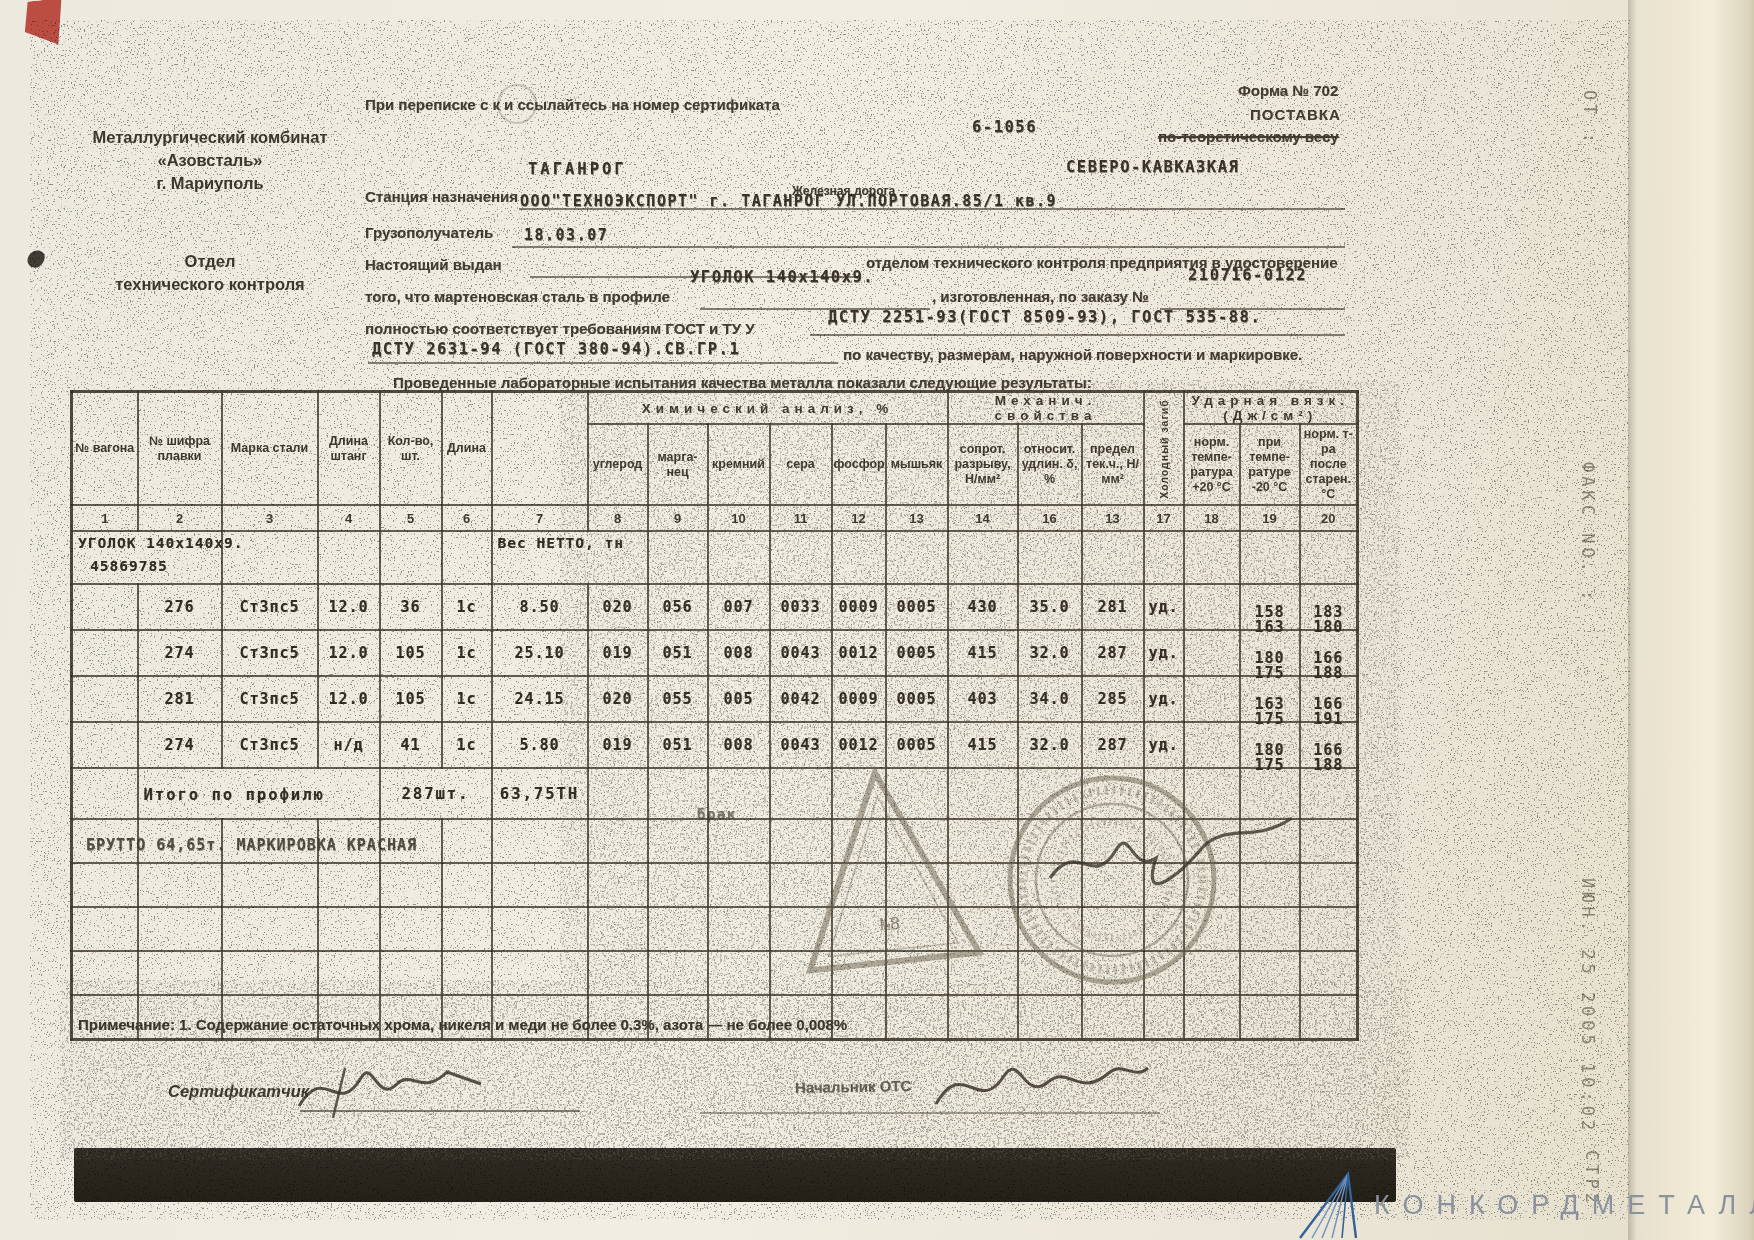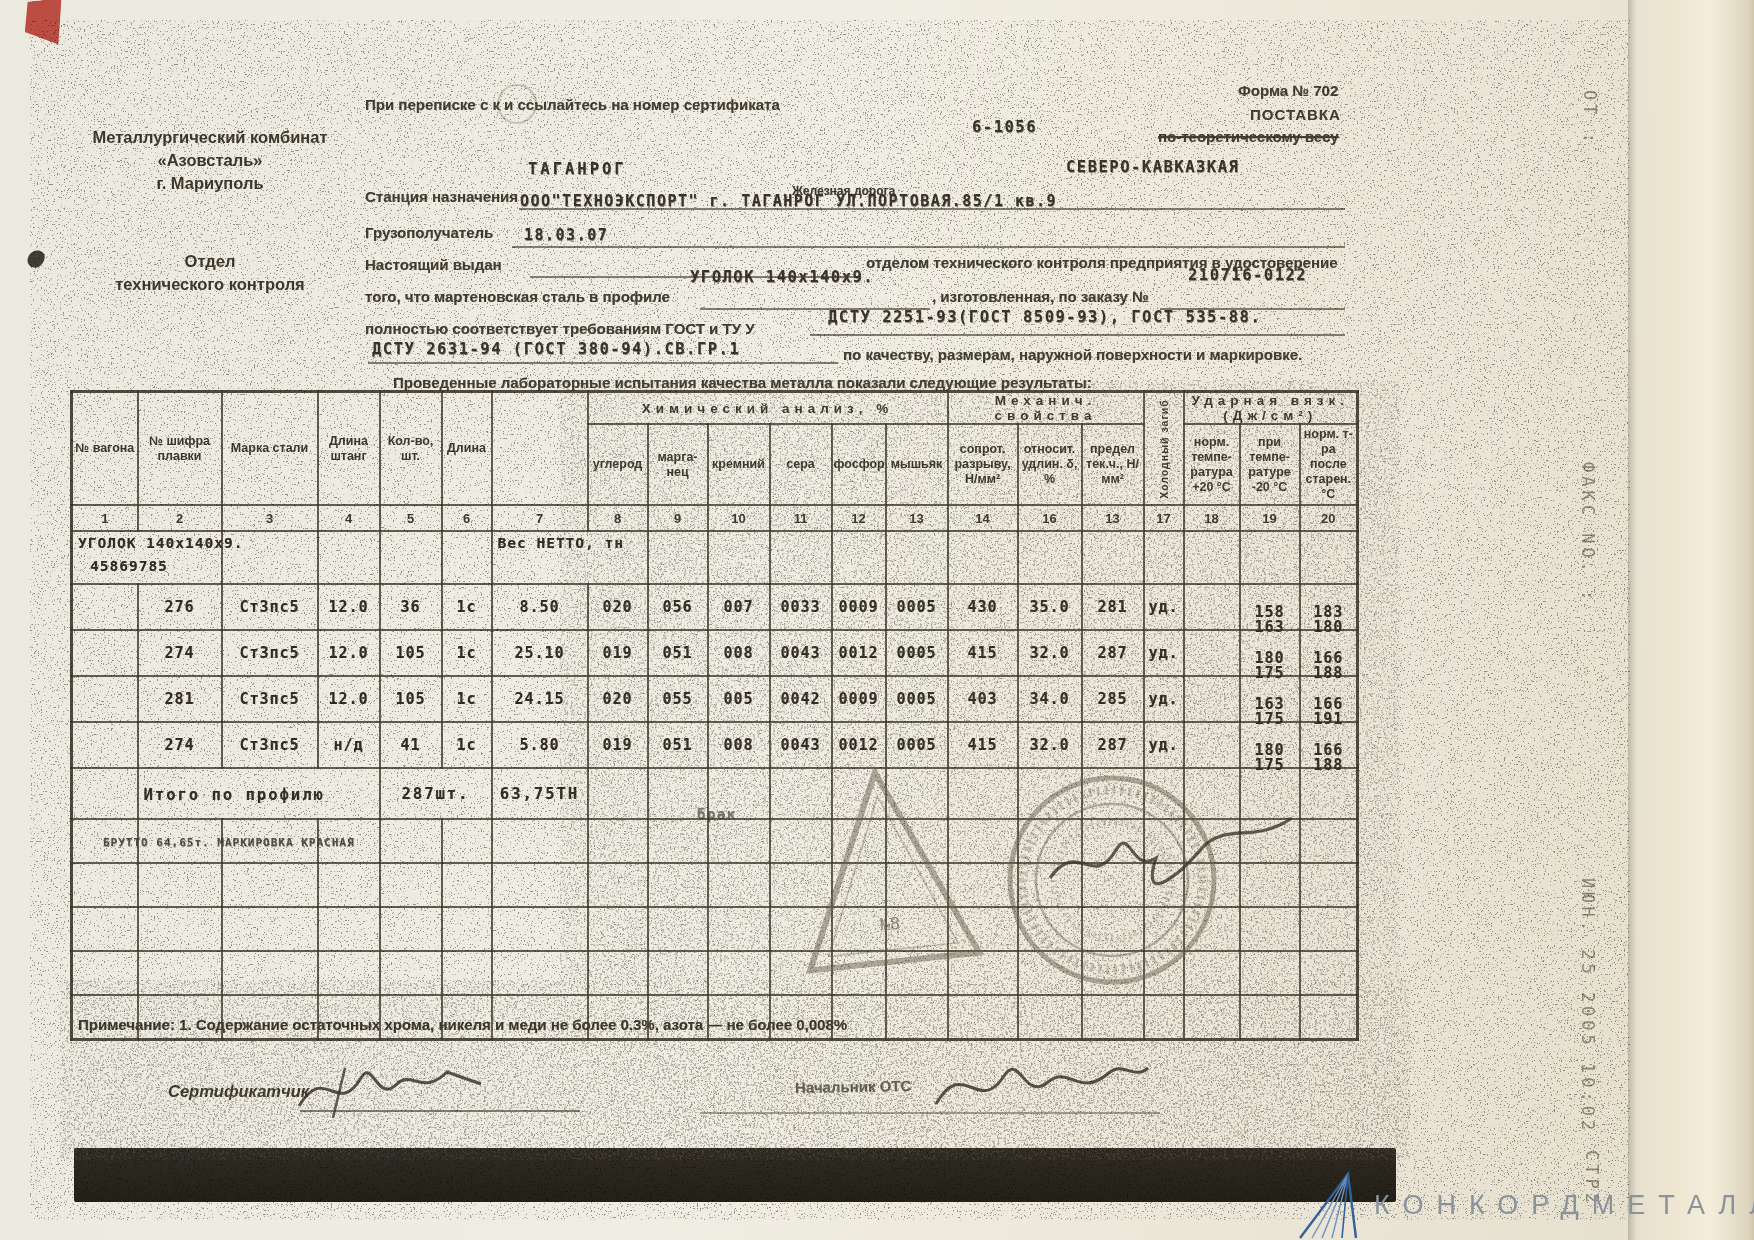--- a/index.html
+++ b/index.html
@@ -459,21 +459,21 @@
           <td></td>
           <td></td>
           <td></td>
           <td></td>
           <td></td>
           <td></td>
         </tr>
       </tbody>
     </table>
 
-  <div class="ov tw" style="left:103px;top:836px;font-size:11px;letter-spacing:1px;opacity:.85;">БРУТТО 64,65т. МАРКИРОВКА КРАСНАЯ</div>
+  <div class="ov tw" style="left:86px;top:836px;font-size:15px;letter-spacing:1px;opacity:.85;">БРУТТО 64,65т. МАРКИРОВКА КРАСНАЯ</div>
   <div class="ov tw faint" style="left:697px;top:806px;font-size:14px;">брак</div>
 
   <div class="ov note-bold" style="left:78px;top:1016px;">Примечание: 1. Содержание остаточных хрома, никеля и меди не более 0.3%, азота — не более 0,008%</div>
   <div class="ov sig-label" style="left:168px;top:1082px;">Сертификатчик</div>
   <div class="ov ul" style="left:300px;top:1110px;width:280px;"></div>
   <div class="ov pf" style="left:795px;top:1078px;opacity:.8;transform:rotate(-1deg);">Начальник ОТС</div>
   <div class="ov ul" style="left:700px;top:1112px;width:460px;opacity:.7;"></div>
 
   <svg class="ov" style="left:285px;top:1056px;z-index:3;" width="210" height="72">
     <path d="M14 50 C 40 6, 52 62, 76 22 C 88 2, 92 48, 112 28 C 126 14, 138 40, 162 16 L 196 28" fill="none" stroke="#3a342a" stroke-width="3" opacity="0.85"></path>

